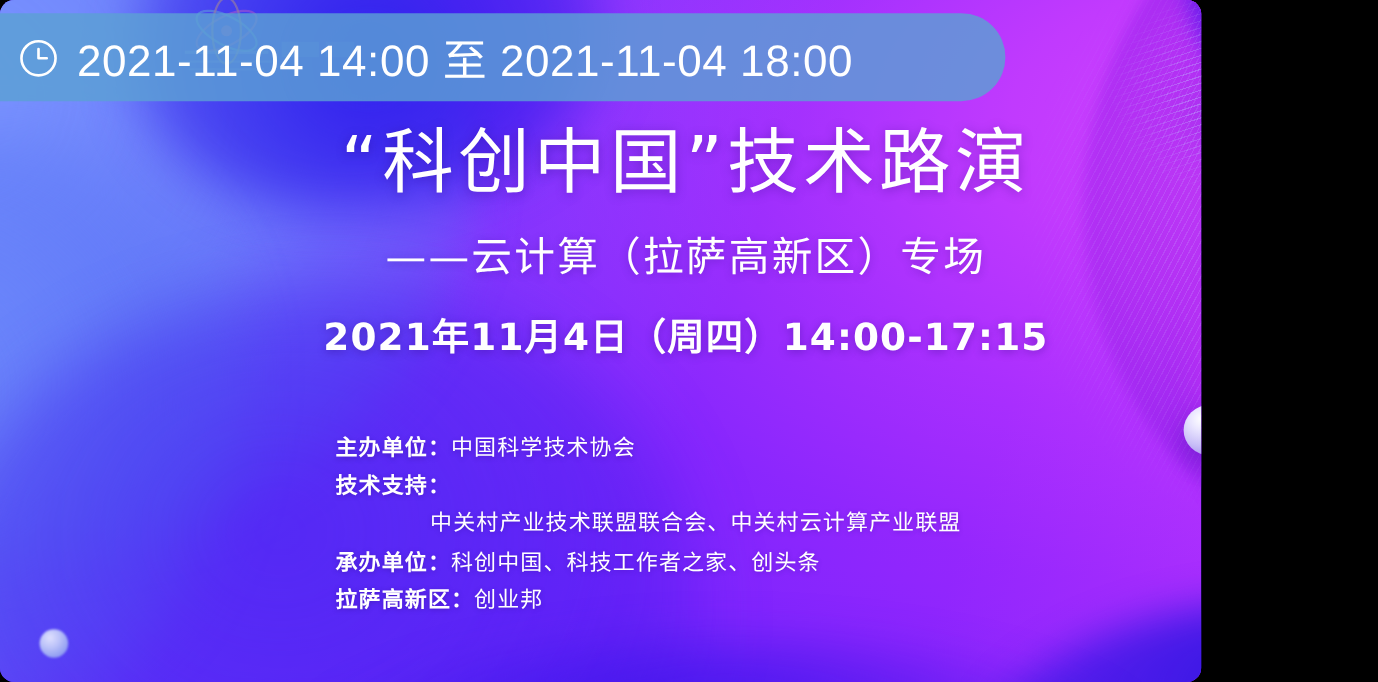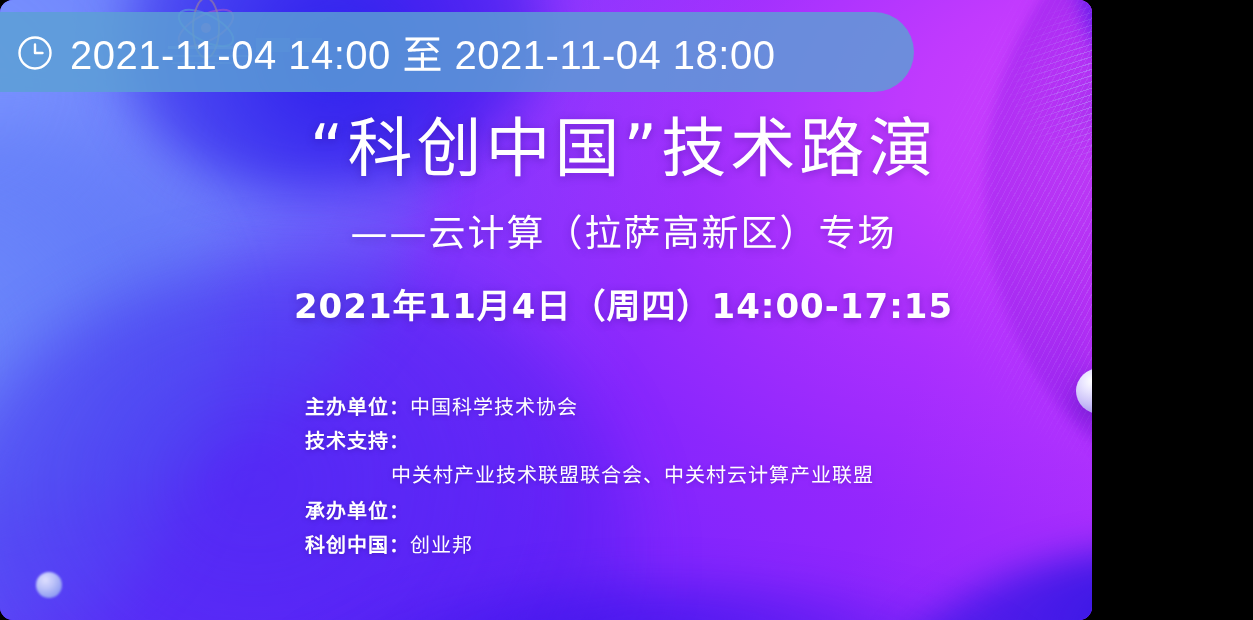--- a/index.html
+++ b/index.html
@@ -387,22 +387,23 @@
       <span class="credit-value">中国科学技术协会</span>
     </div>
 
     <div class="credit-row">
       <span class="credit-label">技术支持：</span>
     </div>
     <div class="credit-row-cont gap-sm">中关村产业技术联盟联合会、中关村云计算产业联盟</div>
 
     <div class="credit-row">
       <span class="credit-label">承办单位：</span>
+      <span class="credit-value">科创中国、科技工作者之家、创头条</span>
     </div>
 
     <div class="credit-row">
-      <span class="credit-label">科创中国：</span>
+      <span class="credit-label">拉萨高新区：</span>
       <span class="credit-value">创业邦</span>
     </div>
 
   </div>
 
 </div>
 
 </body></html>

